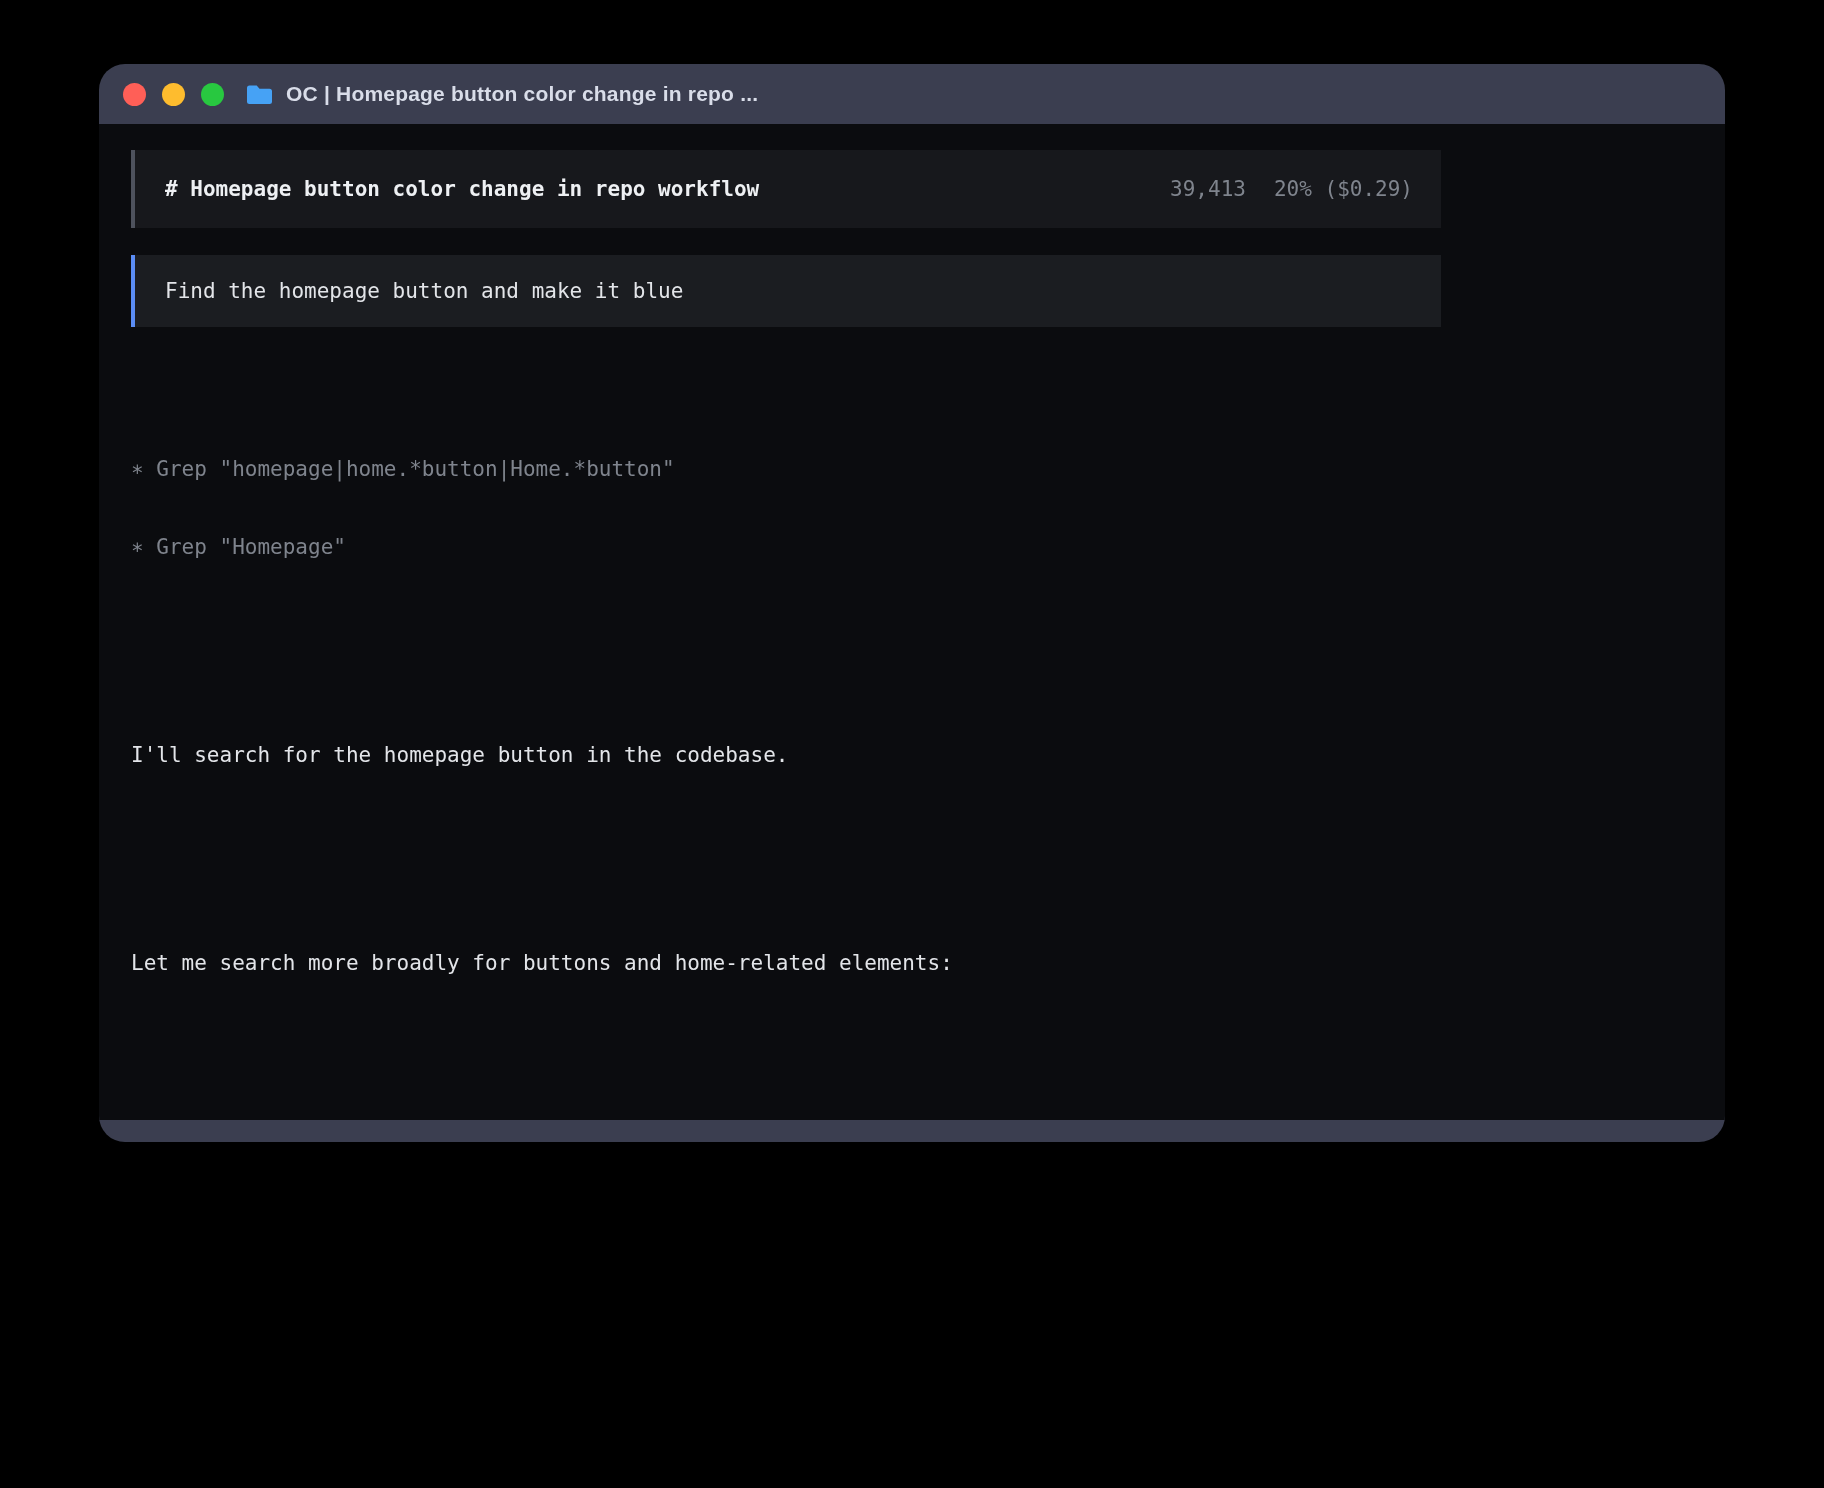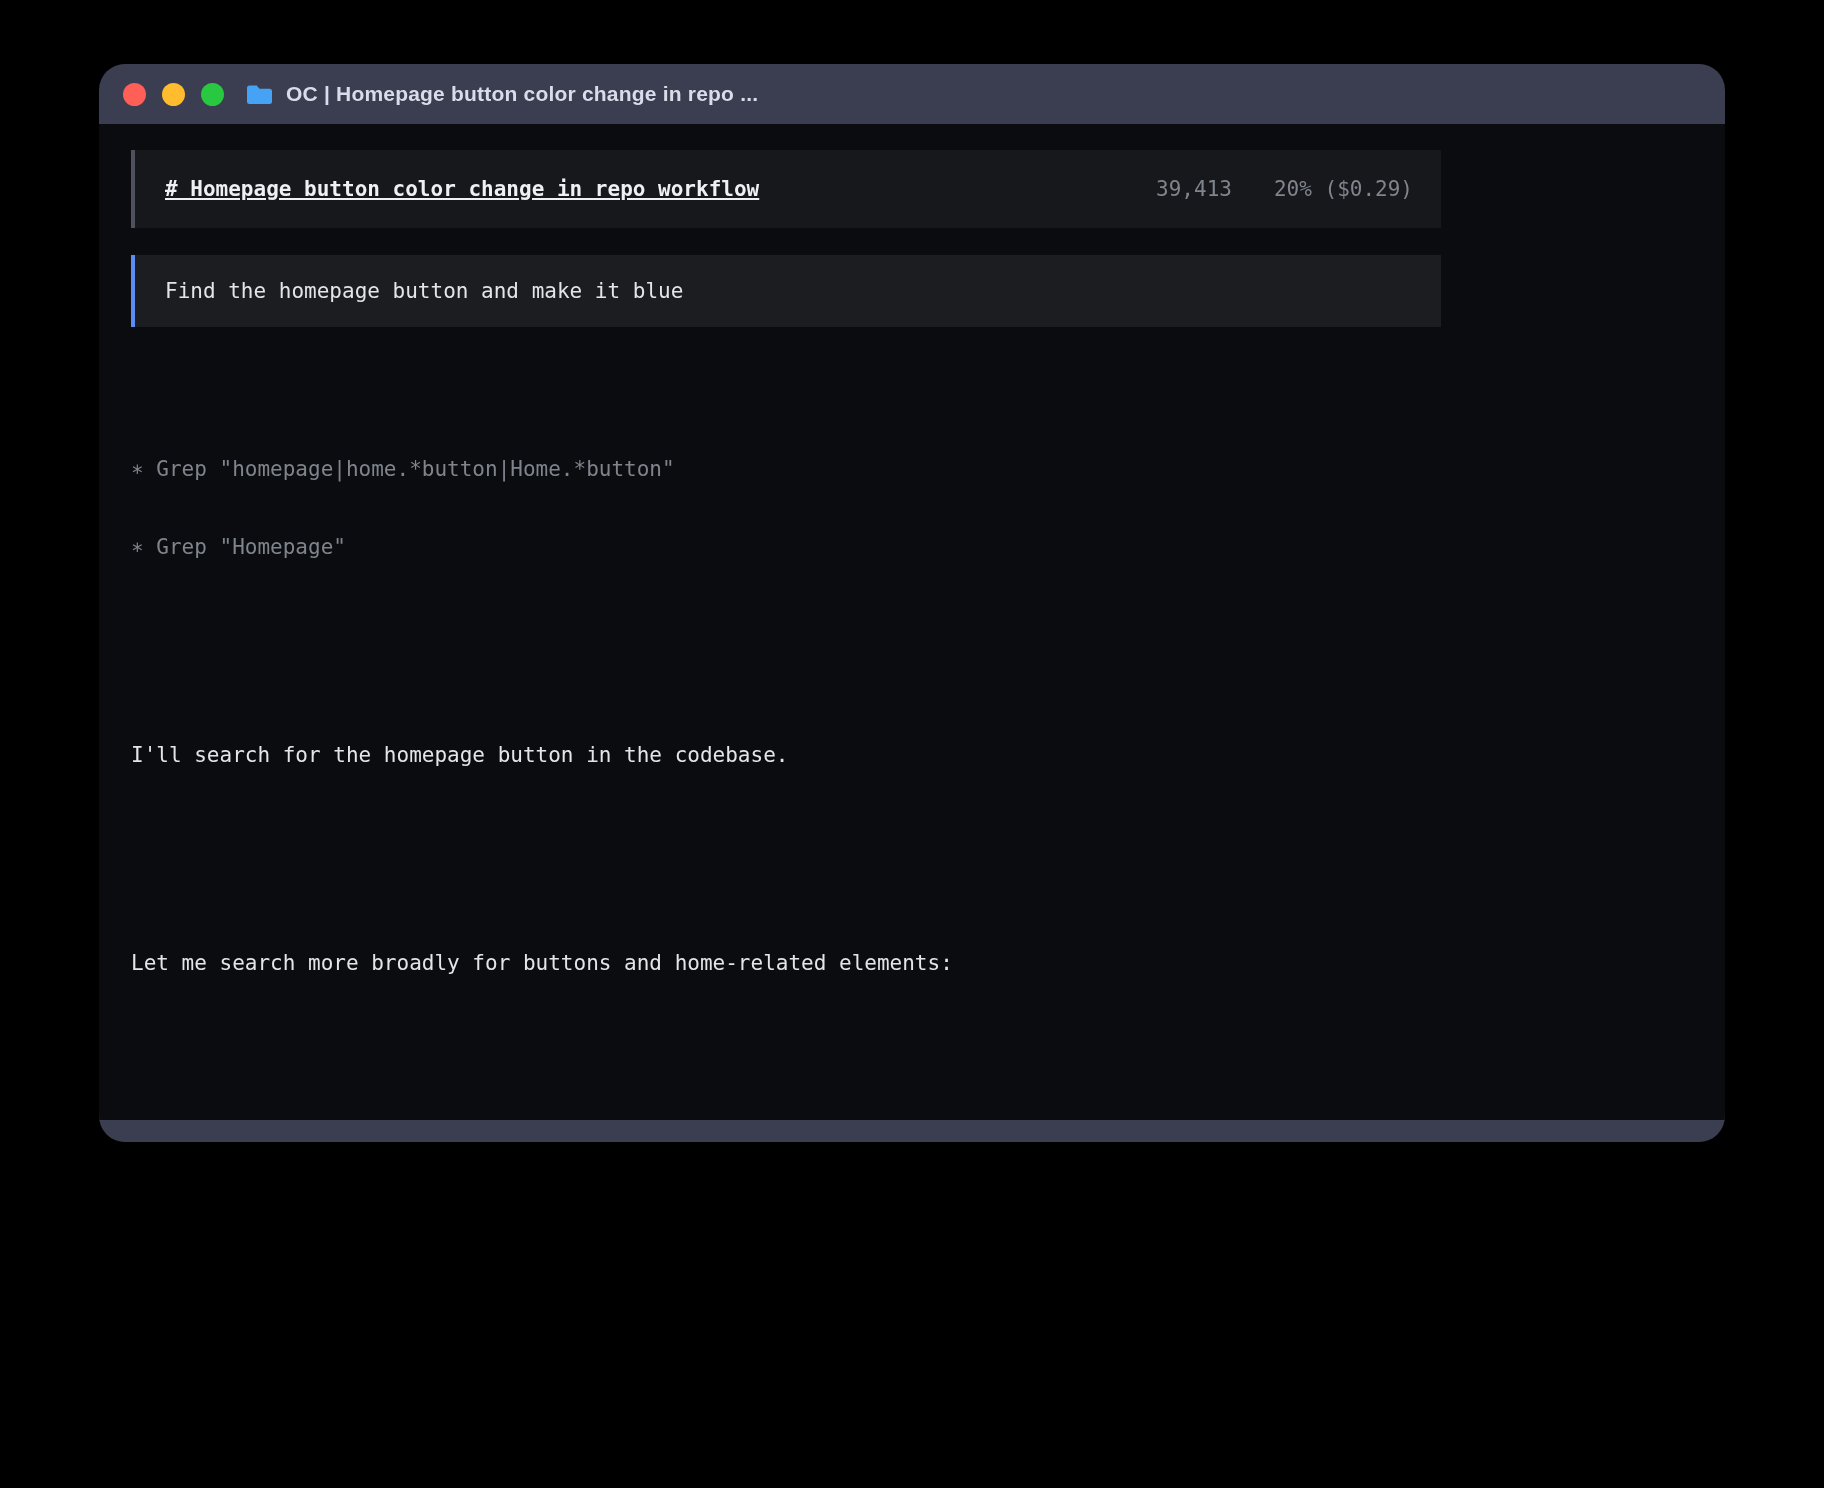--- a/index.html
+++ b/index.html
@@ -53,22 +53,22 @@
   .bottom-strip{height:22px;flex:0 0 auto;}
   .col{width:1310px;}
   
   .hdr{
     height:78px;background:var(--hdr-bg);
     border-left:4px solid var(--border-gray);
     display:flex;align-items:center;justify-content:space-between;
     padding:0 28px 0 30px;
     font-size:21px;white-space:pre;
   }
-  .hdr-title{font-weight:bold;color:#eef0f3;text-decoration:underline;}
-  .hdr-right{display:flex;gap:42px;color:var(--muted);}
+  .hdr-title{font-weight:bold;color:#eef0f3;}
+  .hdr-right{display:flex;gap:28px;color:var(--muted);}
   
   .user-block{
     margin-top:27px;height:72px;background:var(--user-bg);
     border-left:4px solid var(--blue);
     display:flex;align-items:center;padding-left:30px;
     color:var(--text);font-size:21px;white-space:pre;
   }
   
   .transcript{margin-top:25px;font-size:21px;line-height:26px;white-space:pre;}
   .block{margin-bottom:26px;}

